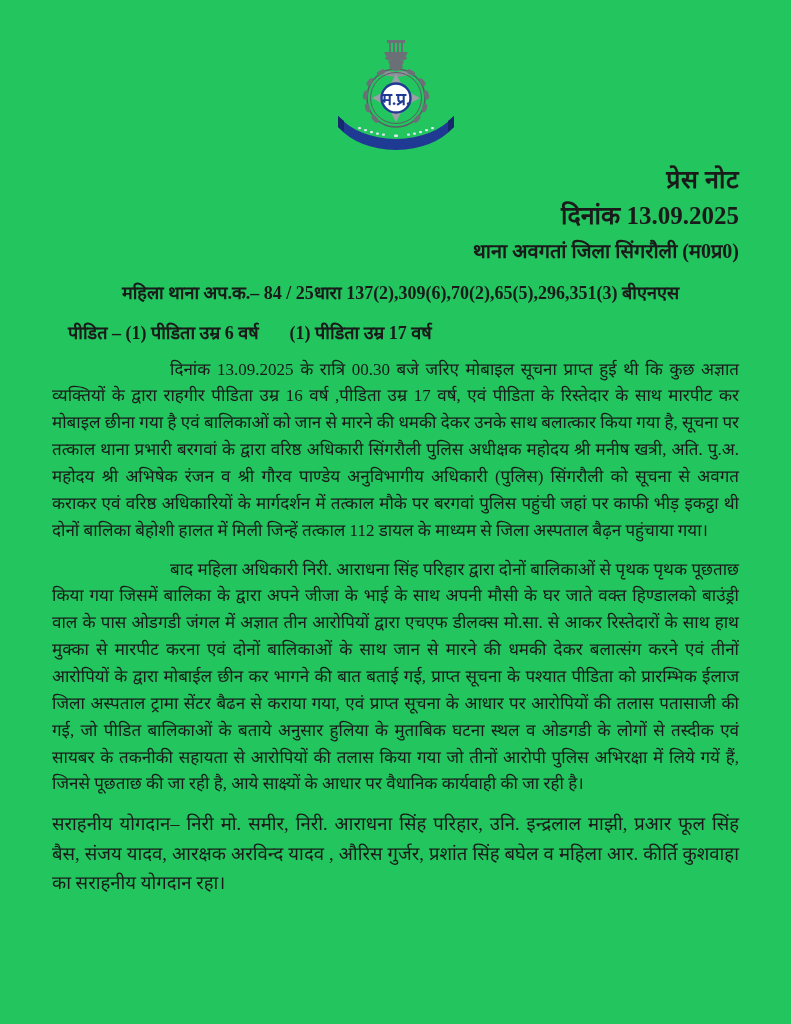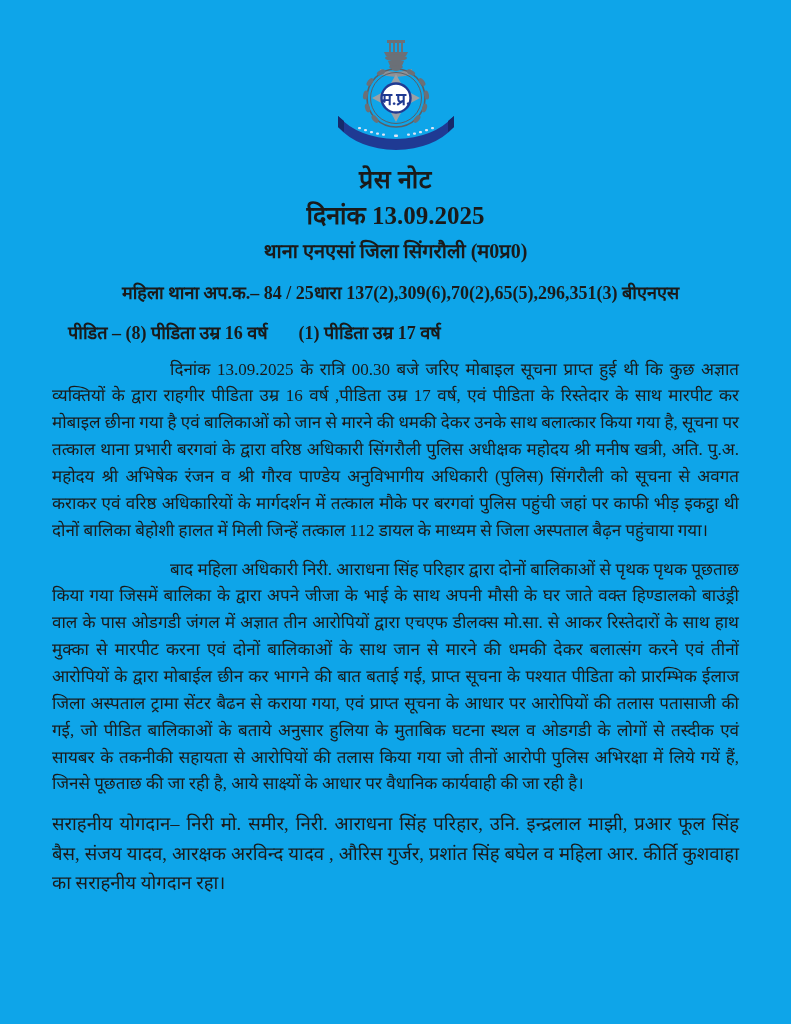--- a/index.html
+++ b/index.html
@@ -13,41 +13,41 @@
     height: 1024px;
     font-family: "Liberation Serif", "DejaVu Serif", serif;
     color: #1a1a1a;
     overflow: hidden;
   }
   .page {
     width: 791px;
     height: 1024px;
     box-sizing: border-box;
     padding: 30px 52px 0 52px;
-    background: #0ea5e9;
+    background: #22c55e;
     position: relative;
   }
 
   
   .emblem-wrap {
     display: flex;
     justify-content: center;
     align-items: flex-start;
     height: 120px;
     margin-top: 6px;
   }
   .emblem {
     width: 128px;
     height: 118px;
     display: block;
   }
 
   
   .title-block {
-    text-align: center;
+    text-align: right;
     margin-top: 8px;
   }
   .press-note {
     font-size: 25px;
     font-weight: 700;
     letter-spacing: 0.5px;
     line-height: 1.25;
   }
   .date-line {
     font-size: 25px;
@@ -190,34 +190,34 @@
         <rect x="87" y="95" width="3" height="2.2" rx="1"></rect>
         <rect x="93" y="93" width="3" height="2.2" rx="1"></rect>
         <rect x="99" y="91" width="3" height="2.2" rx="1"></rect>
       </g>
     </svg>
   </div>
 
   <div class="title-block">
     <div class="press-note">प्रेस नोट</div>
     <div class="date-line">दिनांक 13.09.2025</div>
-    <div class="station-line">थाना एनएसां जिला सिंगरौली (म0प्र0)</div>
+    <div class="station-line">थाना अवगतां जिला सिंगरौली (म0प्र0)</div>
   </div>
 
   <div class="meta-row">
     <div class="meta-left">महिला थाना अप.क.– 84 / 25</div>
     <div class="meta-right">
       <span class="sections-1">धारा 137(2),309(6),70(2),65(5),296,351(3) बीएनएस</span>
     </div>
   </div>
 
   <div class="parties">
     <div class="victim">
       <span>पीडित –</span>
-      <span>(8) पीडिता उम्र 16 वर्ष</span>
+      <span>(1) पीडिता उम्र 6 वर्ष</span>
       <span class="gap"></span>
       <span>(1) पीडिता उम्र 17 वर्ष</span>
     </div>
   </div>
 
   <div class="body-text">
     <p>दिनांक 13.09.2025 के रात्रि 00.30 बजे जरिए मोबाइल सूचना प्राप्त हुई थी कि कुछ अज्ञात व्यक्तियों के द्वारा राहगीर पीडिता उम्र 16 वर्ष ,पीडिता उम्र 17 वर्ष, एवं पीडिता के रिस्तेदार के साथ मारपीट कर मोबाइल छीना गया है एवं बालिकाओं को जान से मारने की धमकी देकर उनके साथ बलात्कार किया गया है, सूचना पर तत्काल थाना प्रभारी बरगवां के द्वारा वरिष्ठ अधिकारी सिंगरौली पुलिस अधीक्षक महोदय श्री मनीष खत्री, अति. पु.अ. महोदय श्री अभिषेक रंजन व श्री गौरव पाण्डेय अनुविभागीय अधिकारी (पुलिस) सिंगरौली को सूचना से अवगत कराकर एवं वरिष्ठ अधिकारियों के मार्गदर्शन में तत्काल मौके पर बरगवां पुलिस पहुंची जहां पर काफी भीड़ इकट्ठा थी दोनों बालिका बेहोशी हालत में मिली जिन्हें तत्काल 112 डायल के माध्यम से जिला अस्पताल बैढ़न पहुंचाया गया।</p>
     <p>बाद महिला अधिकारी निरी. आराधना सिंह परिहार द्वारा दोनों बालिकाओं से पृथक पृथक पूछताछ किया गया जिसमें बालिका के द्वारा अपने जीजा के भाई के साथ अपनी मौसी के घर जाते वक्त हिण्डालको बाउंड्री वाल के पास ओडगडी जंगल में अज्ञात तीन आरोपियों द्वारा एचएफ डीलक्स मो.सा. से आकर रिस्तेदारों के साथ हाथ मुक्का से मारपीट करना एवं दोनों बालिकाओं के साथ जान से मारने की धमकी देकर बलात्संग करने एवं तीनों आरोपियों के द्वारा मोबाईल छीन कर भागने की बात बताई गई, प्राप्त सूचना के पश्यात पीडिता को प्रारम्भिक ईलाज जिला अस्पताल ट्रामा सेंटर बैढन से कराया गया, एवं प्राप्त सूचना के आधार पर आरोपियों की तलास पतासाजी की गई, जो पीडित बालिकाओं के बताये अनुसार हुलिया के मुताबिक घटना स्थल व ओडगडी के लोगों से तस्दीक एवं सायबर के तकनीकी सहायता से आरोपियों की तलास किया गया जो तीनों आरोपी पुलिस अभिरक्षा में लिये गयें हैं, जिनसे पूछताछ की जा रही है, आये साक्ष्यों के आधार पर वैधानिक कार्यवाही की जा रही है।</p>
   </div>
 

